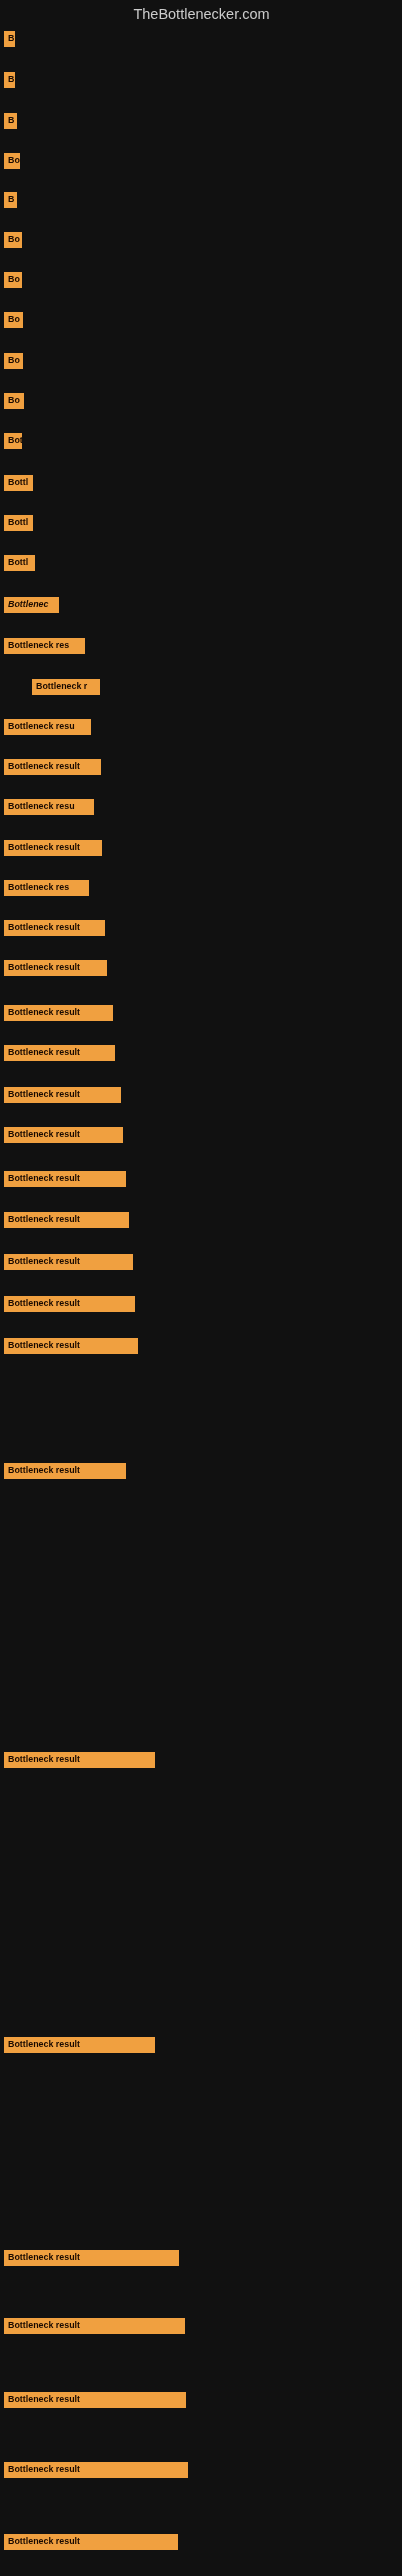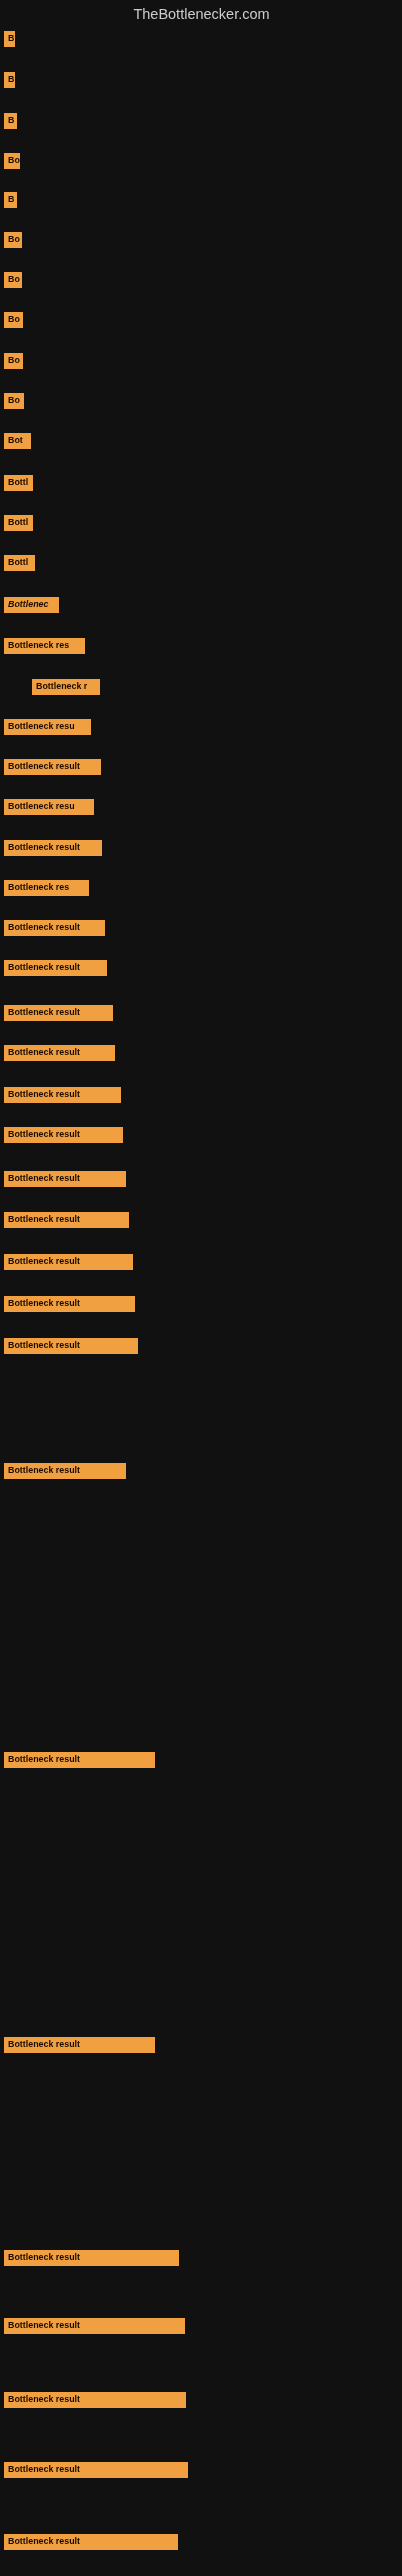--- a/index.html
+++ b/index.html
@@ -66,21 +66,21 @@
 <div style="position: absolute; top: 312px; left: 4px; display: flex; align-items: center; width: 394px;">
     <div class="label-badge" style="width: 19.3px;">Bo</div>
   </div>
 <div style="position: absolute; top: 353px; left: 4px; display: flex; align-items: center; width: 394px;">
     <div class="label-badge" style="width: 19.3px;">Bo</div>
   </div>
 <div style="position: absolute; top: 393px; left: 4px; display: flex; align-items: center; width: 394px;">
     <div class="label-badge" style="width: 20px;">Bo</div>
   </div>
 <div style="position: absolute; top: 433px; left: 4px; display: flex; align-items: center; width: 394px;">
-    <div class="label-badge" style="width: 27px;">Bot</div>
+    <div class="label-badge" style="width: 18px;">Bot</div>
   </div>
 <div style="position: absolute; top: 475px; left: 4px; display: flex; align-items: center; width: 394px;">
     <div class="label-badge" style="width: 29px;">Bottl</div>
   </div>
 <div style="position: absolute; top: 515px; left: 4px; display: flex; align-items: center; width: 394px;">
     <div class="label-badge" style="width: 29px;">Bottl</div>
   </div>
 <div style="position: absolute; top: 555px; left: 4px; display: flex; align-items: center; width: 394px;">
     <div class="label-badge" style="width: 31px;">Bottl</div>
   </div>

